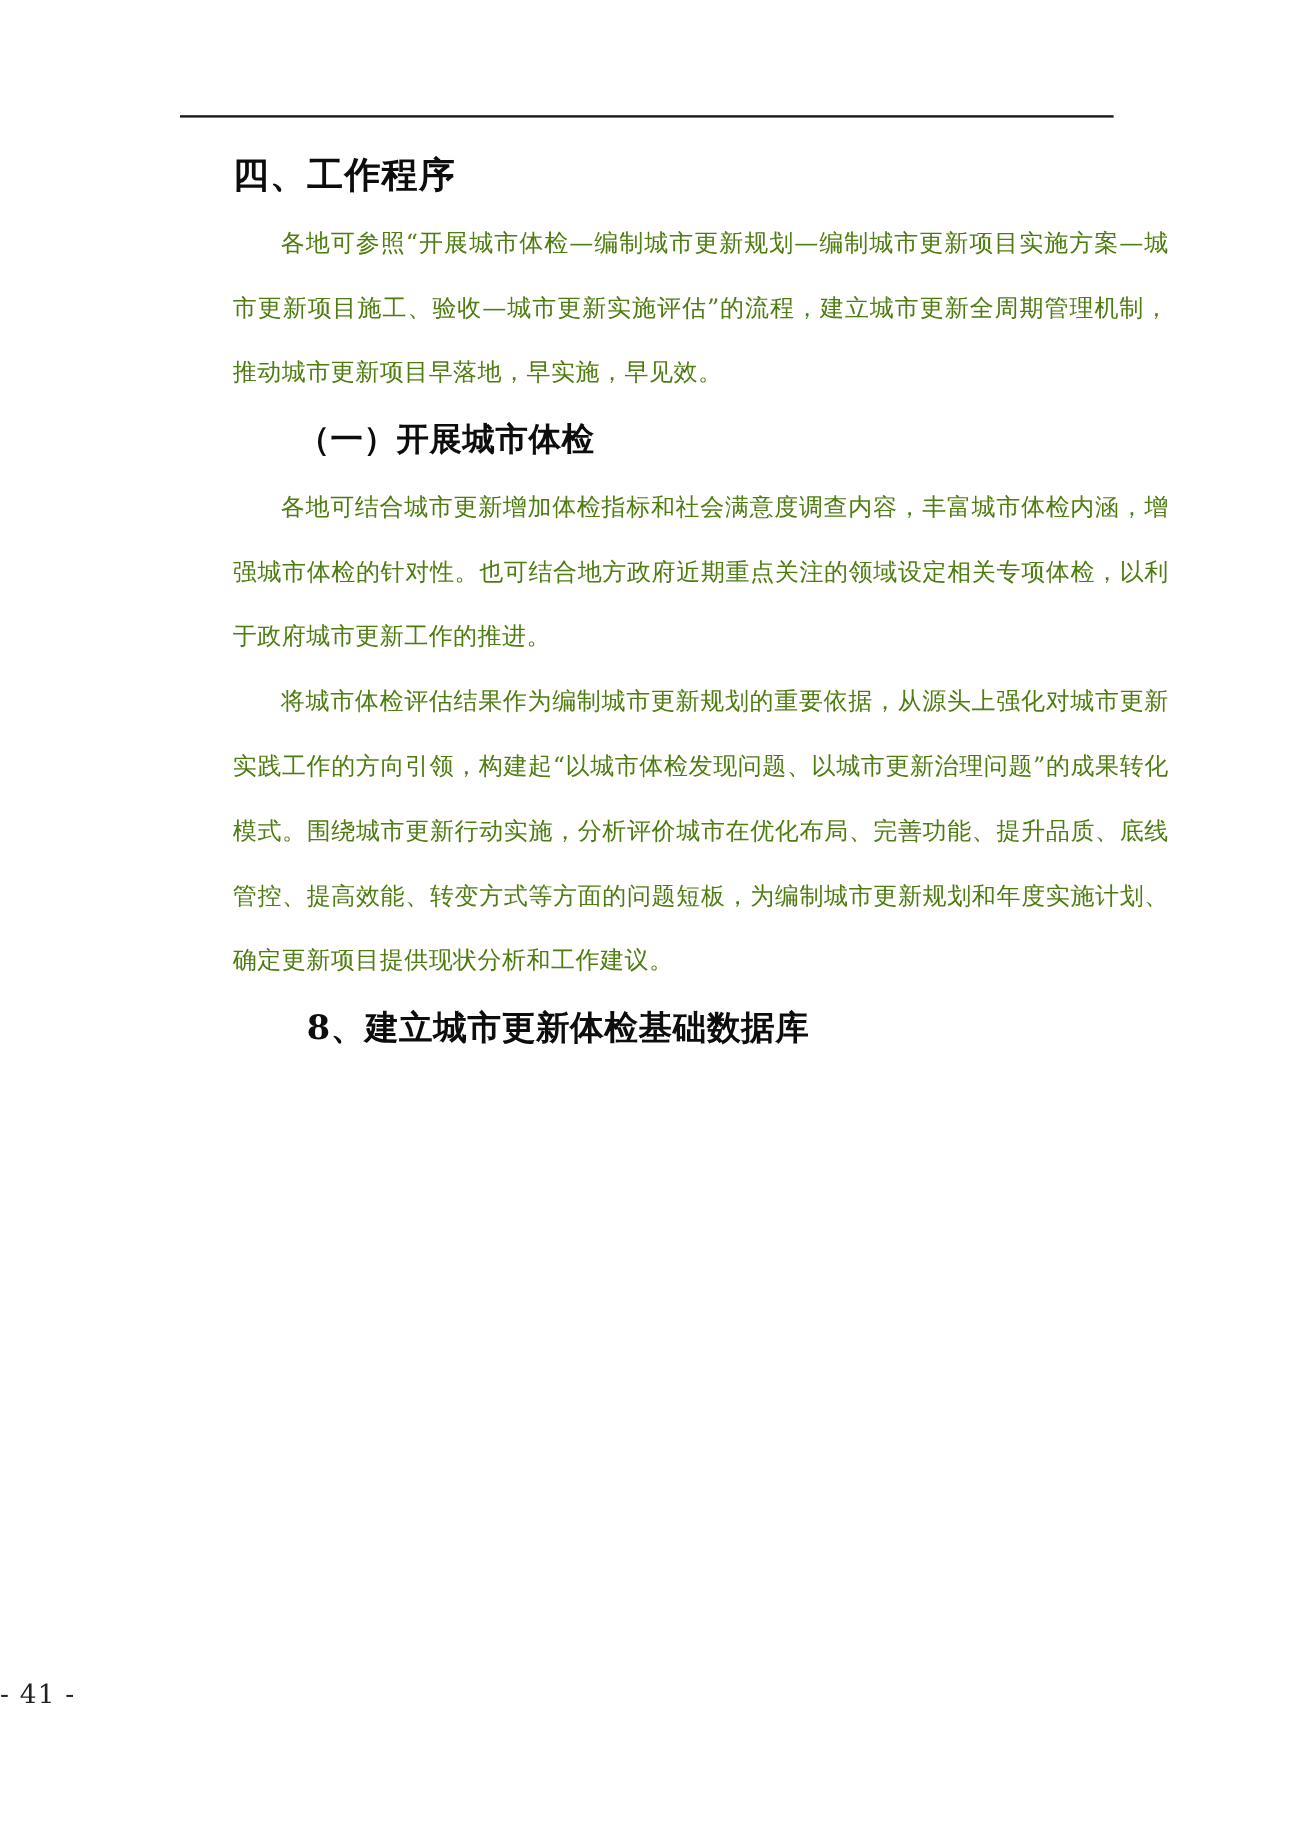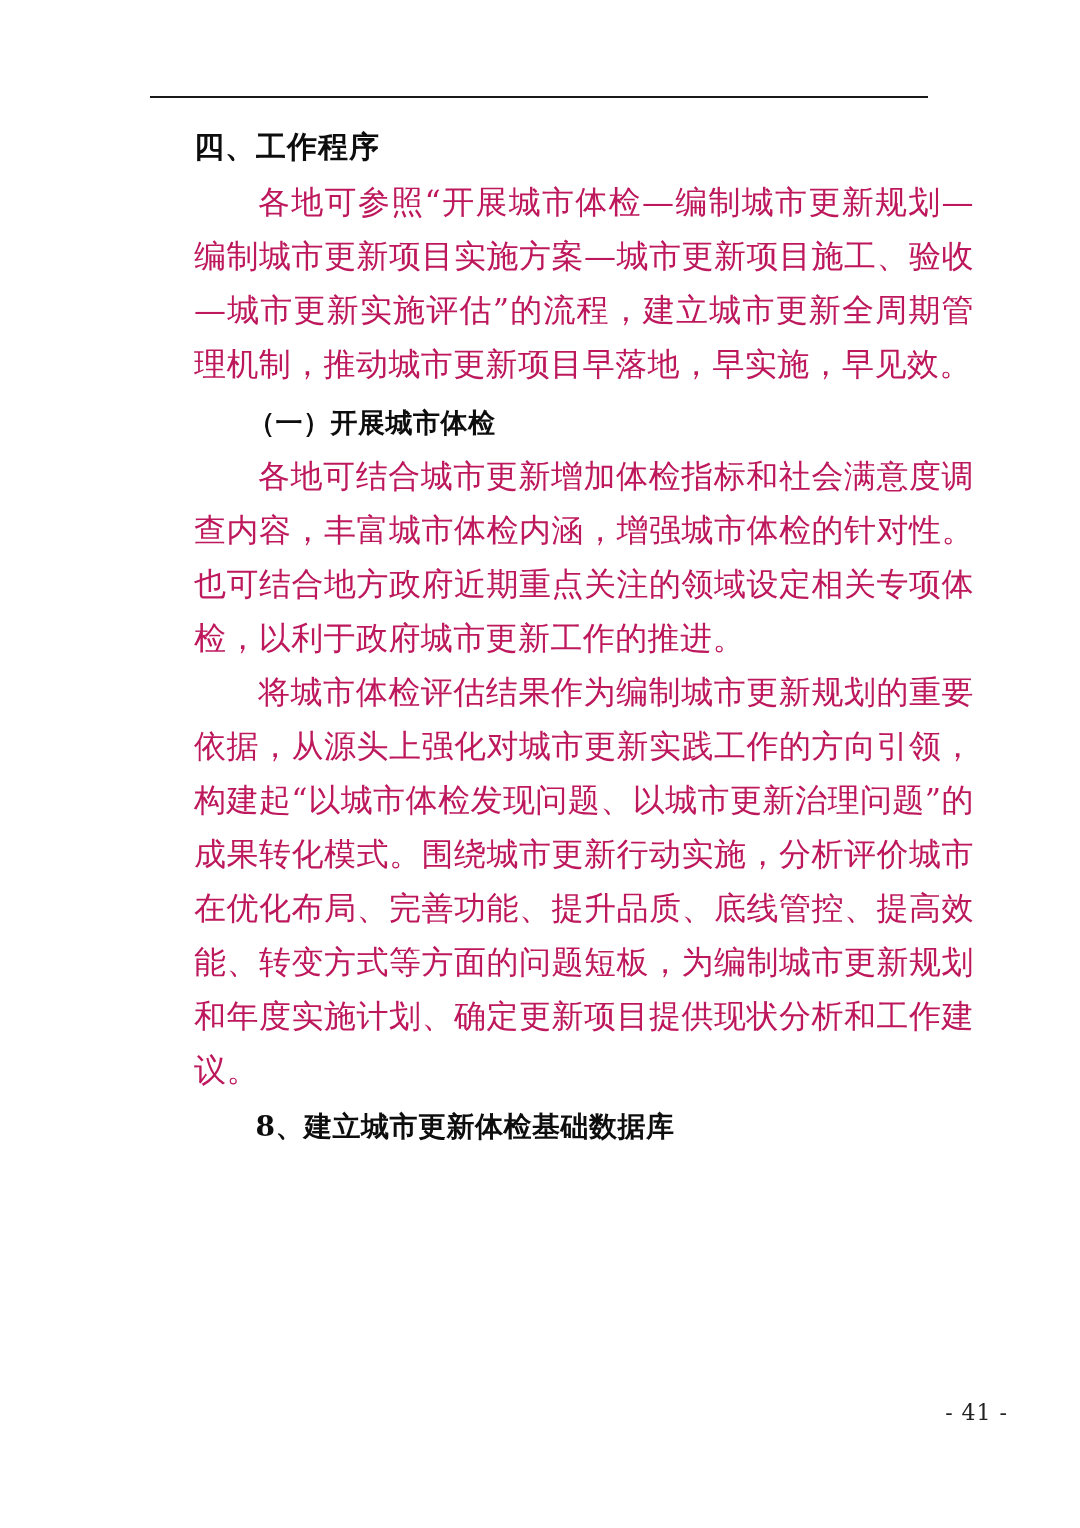--- a/index.html
+++ b/index.html
@@ -47,38 +47,38 @@
     font-size: 30px;
     font-weight: bold;
     letter-spacing: 1px;
     margin: 0 0 6px 0;
     line-height: 1.5;
     color: #0d0d0d;
     font-family: "DejaVu Sans", "Liberation Sans", sans-serif;
   }
 
   p.body-text {
-    font-size: 32px;
+    font-size: 20px;
     line-height: 54px;
     margin: 0;
     text-align: justify;
     text-justify: inter-ideograph;
     text-indent: 2em;
-    color: #be185d;
+    color: #4d7c0f;
     letter-spacing: 0.4px;
   }
 
   h2.sub-title {
     font-size: 27px;
     font-weight: bold;
     margin: 6px 0 0 0;
     line-height: 52px;
     text-indent: 2em;
     color: #0d0d0d;
-    font-family: Liberation Sans, sans-serif;
+    font-family: Liberation Mono, monospace;
     letter-spacing: 0.5px;
   }
 
   h3.sub-sub-title {
     font-size: 28px;
     font-weight: bold;
     margin: 0;
     line-height: 52px;
     text-indent: 2.2em;
     color: #0d0d0d;
@@ -86,21 +86,21 @@
     letter-spacing: 0.5px;
   }
 
   .gap-small { height: 4px; }
 
   .page-number {
     position: absolute;
     left: 0;
     top: 1400px;
     width: 1008px;
-    text-align: right;
+    text-align: left;
     font-size: 22px;
     color: #222222;
     font-family: "DejaVu Serif", "Liberation Serif", serif;
     letter-spacing: 1px;
   }
 </style>
 </head>
 <body>
 
 <div class="page">

